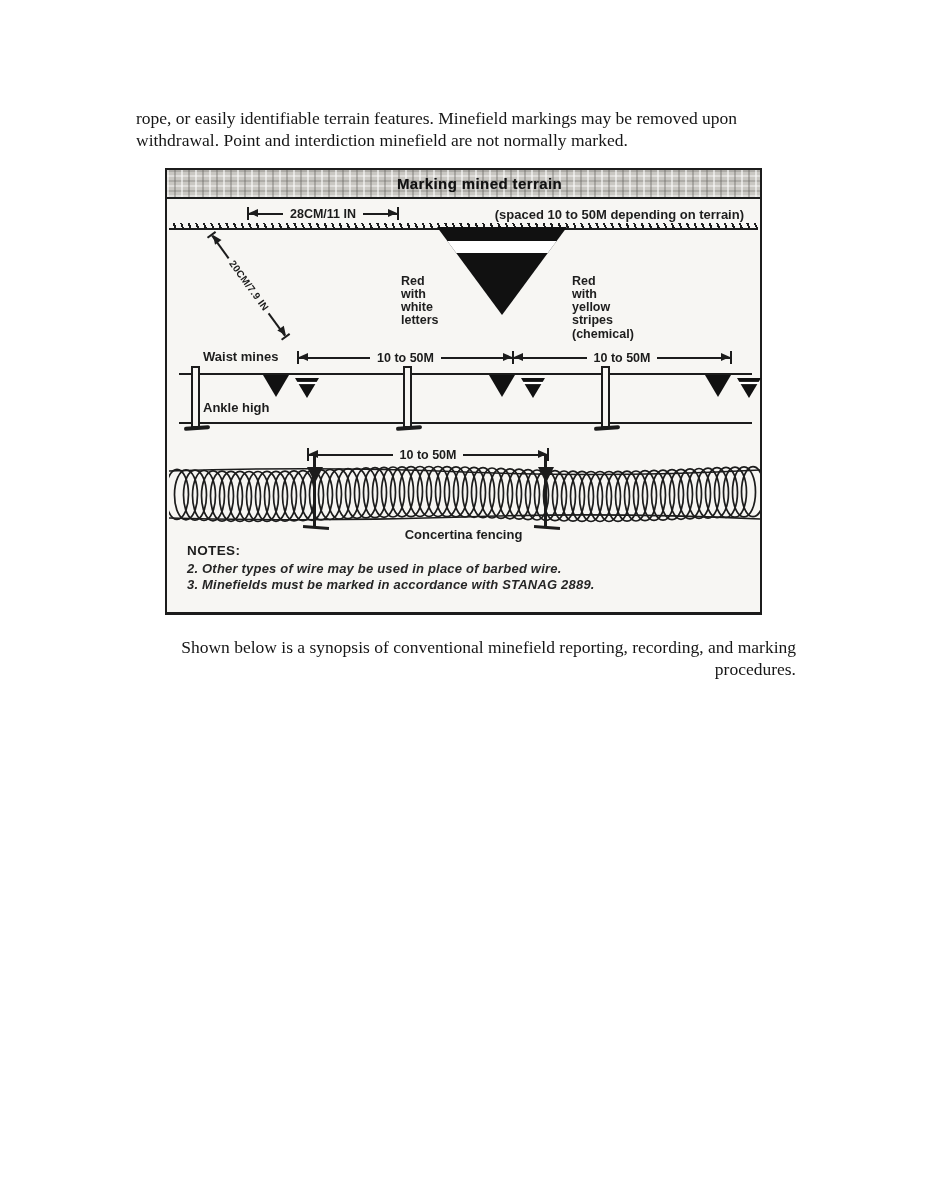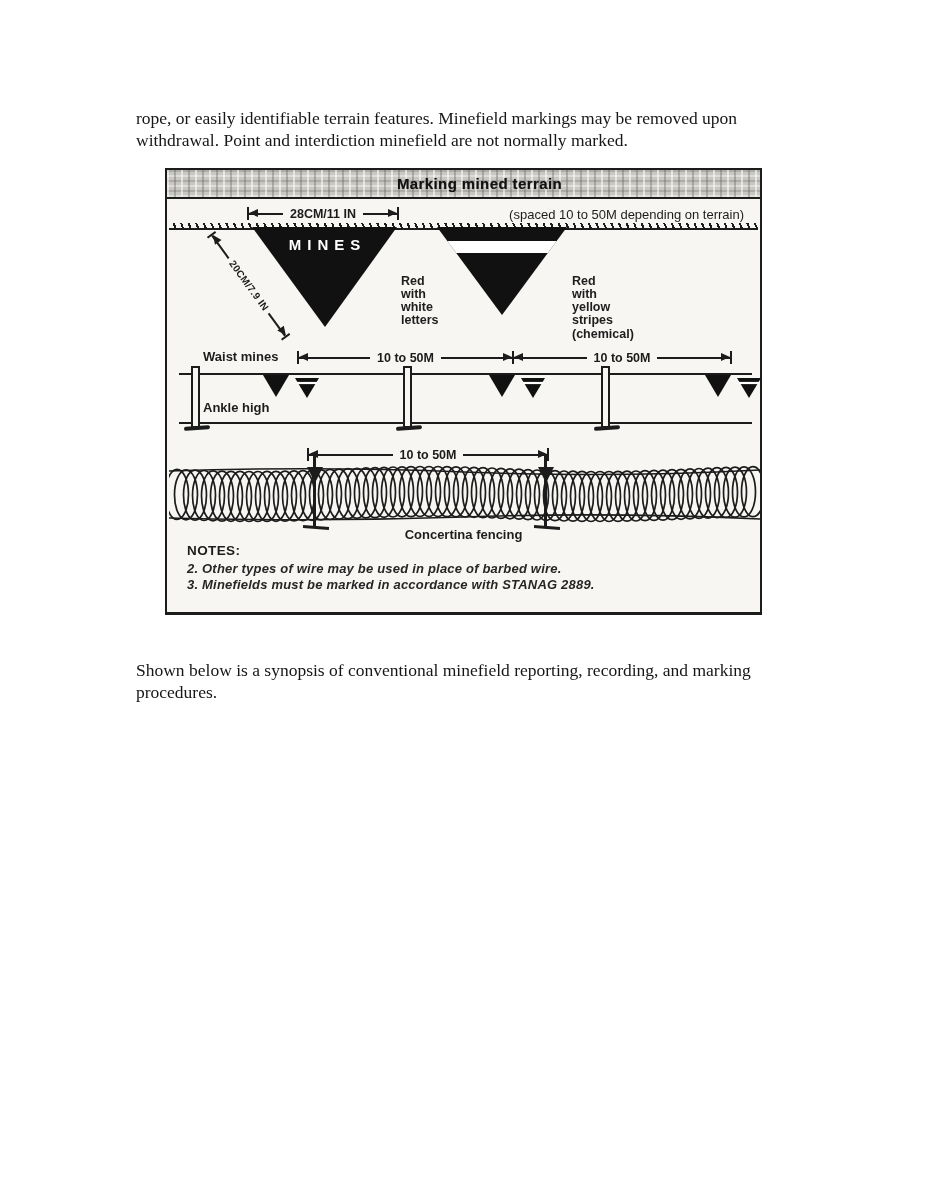--- a/index.html
+++ b/index.html
@@ -2,21 +2,21 @@
 <html><head>
 <meta charset="utf-8">
 <style>
   * { margin:0; padding:0; box-sizing:border-box; }
   html,body { width:926px; height:1198px; background:#ffffff; overflow:hidden; }
   body { font-family:"Liberation Serif", serif; color:#141414; position:relative; }
 
   
   .para { position:absolute; left:136px; width:660px; font-size:17.5px; line-height:1.24; color:#161616; }
   #para1 { top:108px; }
-  #para2 { top:660px; }
+  #para2 { top:637px;text-align:right; }
 
   
   .figure { position:absolute; left:165px; top:168px; width:597px; height:447px;
             border:2px solid #1c1c1c; border-bottom-width:3px; background:#f7f6f3;
             font-family:"Liberation Sans", sans-serif; color:#1d1d1d; }
   .fig-titlebar { height:29px; border-bottom:2px solid #1c1c1c; display:flex; align-items:center; justify-content:center;
       background-color:#c9c7c2;
       background-image:
         repeating-linear-gradient(90deg, rgba(255,255,255,.55) 0 2px, rgba(0,0,0,0) 2px 7px, rgba(96,94,90,.35) 7px 9px, rgba(0,0,0,0) 9px 14px),
         repeating-linear-gradient(0deg, rgba(255,255,255,.4) 0 2px, rgba(0,0,0,0) 2px 5px, rgba(110,108,104,.3) 5px 7px, rgba(0,0,0,0) 7px 10px);
@@ -32,21 +32,21 @@
   .dim .shaft { flex:1 1 auto; height:2px; background:#1c1c1c; position:relative; min-width:14px; }
   .dim .shaft.ah-l::before { content:""; position:absolute; left:0; top:-3.5px; width:0; height:0;
         border-top:4.5px solid transparent; border-bottom:4.5px solid transparent; border-right:9px solid #1c1c1c; }
   .dim .shaft.ah-r::after { content:""; position:absolute; right:0; top:-3.5px; width:0; height:0;
         border-top:4.5px solid transparent; border-bottom:4.5px solid transparent; border-left:9px solid #1c1c1c; }
   .dim .dlabel { padding:0 7px; font-weight:bold; font-size:12.5px; white-space:nowrap; color:#1b1b1b; }
   .dim.small .dlabel { font-size:10px; padding:0 4px; letter-spacing:.3px; }
   .dim.small .tick { height:10px; }
 
   
-  .spacing-note { position:absolute; top:8px; right:16px; font-weight:normal; font-size:13px; }
+  .spacing-note { position:absolute; top:8px; right:16px; font-weight:bold; font-size:13px; }
   .barbwire { position:absolute; left:2px; right:2px; top:24px; height:7px;
       background:repeating-linear-gradient(68deg, rgba(0,0,0,0) 0 5px, #1c1c1c 5px 7px);
       border-bottom:2.5px solid #1c1c1c; }
 
   
   .tri-wrap { position:absolute; }
   .mines-text { position:absolute; top:9px; left:0; width:100%; text-align:center; padding-left:6px;
       color:#ffffff; font-weight:bold; font-size:15px; letter-spacing:6px; }
   .sign-caption { position:absolute; font-weight:bold; font-size:12.5px; line-height:1.05; white-space:pre-line; }
   .diag-dim { transform:rotate(54deg); transform-origin:center; }
@@ -89,26 +89,20 @@
       <span class="tick"></span>
       <span class="shaft ah-l"></span>
       <span class="dlabel">28CM/11 IN</span>
       <span class="shaft ah-r"></span>
       <span class="tick"></span>
     </div>
     <div class="spacing-note">(spaced 10 to 50M depending on terrain)</div>
 
     <div class="barbwire"></div>
 
-    <div class="tri-wrap" style="left:85px; top:28px; width:145px; height:100px;">
-      <svg width="145" height="100" viewBox="0 0 145 100">
-        <polygon points="0,0 145,0 73,100" fill="#111111"></polygon>
-      </svg>
-      <span class="mines-text">MINES</span>
-    </div>
 
     <div class="dim small diag-dim" style="left:18px; top:80px; width:128px;">
       <span class="tick"></span>
       <span class="shaft ah-l"></span>
       <span class="dlabel">20CM/7.9 IN</span>
       <span class="shaft ah-r"></span>
       <span class="tick"></span>
     </div>
 
     <div class="sign-caption" style="left:234px; top:76px;">Red

